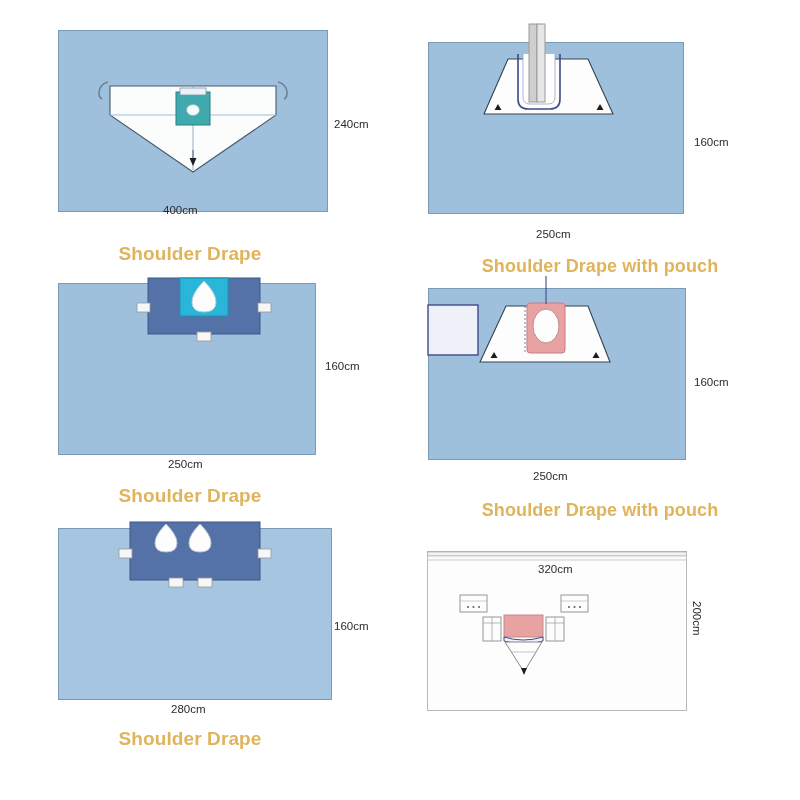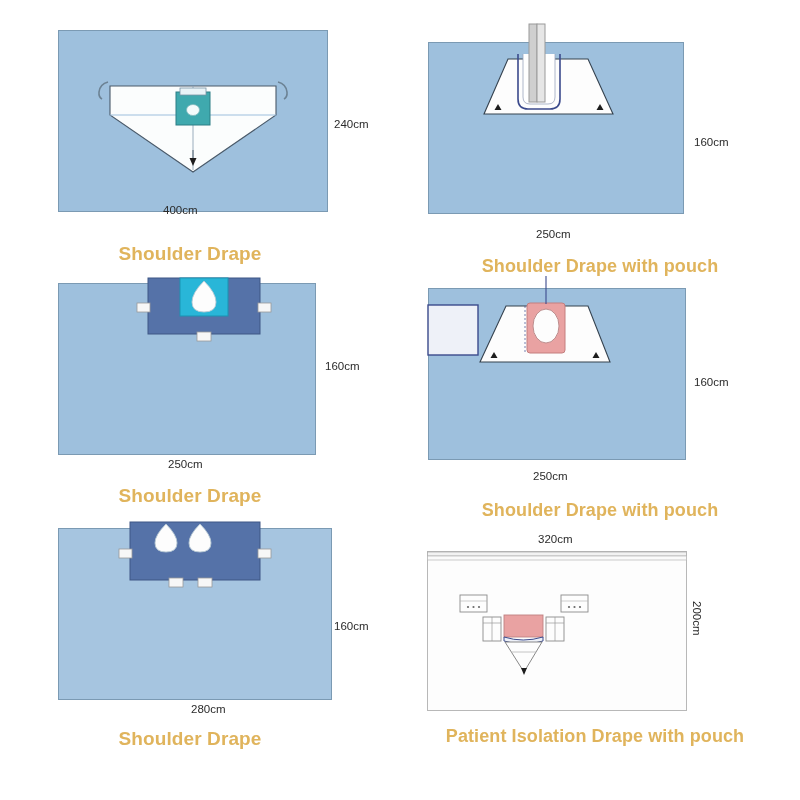--- a/index.html
+++ b/index.html
@@ -154,21 +154,21 @@
       <path d="M108,-4 q-11,11 -11,19 q0,9 11,9 q11,0 11,-9 q0,-8 -11,-19 z" fill="#fdfdfd" stroke="#b9c9d4" stroke-width="0.9"></path>
       <path d="M142,-4 q-11,11 -11,19 q0,9 11,9 q11,0 11,-9 q0,-8 -11,-19 z" fill="#fdfdfd" stroke="#b9c9d4" stroke-width="0.9"></path>
 
       <rect x="61" y="21" width="13" height="9" fill="#f7f7f7" stroke="#9a9a9a" stroke-width="0.8"></rect>
       <rect x="200" y="21" width="13" height="9" fill="#f7f7f7" stroke="#9a9a9a" stroke-width="0.8"></rect>
       <rect x="111" y="50" width="14" height="9" fill="#f7f7f7" stroke="#9a9a9a" stroke-width="0.8"></rect>
       <rect x="140" y="50" width="14" height="9" fill="#f7f7f7" stroke="#9a9a9a" stroke-width="0.8"></rect>
     </svg>
   </div>
   <div class="dim-label" style="left:334px; top:620px;">160cm</div>
-  <div class="dim-label" style="left:171px; top:703px;margin-left:20px;">280cm</div>
+  <div class="dim-label" style="left:171px; top:703px;">280cm</div>
   <div class="product-title" style="left:0px; top:728px; width:380px; font-size:19px;">Shoulder Drape</div>
 
   <div class="product-cell" style="left:427px; top:551px; width:260px; height:160px;">
     <svg class="figure" viewBox="0 0 260 160" width="260" height="160">
       <rect x="0.5" y="0.5" width="259" height="159" fill="#fdfdfd" stroke="#b8b8b8" stroke-width="1"></rect>
 
       <rect x="0.5" y="1" width="259" height="4" fill="#f2f2f2" stroke="#a8a8a8" stroke-width="0.7"></rect>
       <rect x="0.5" y="5" width="259" height="4" fill="#fafafa" stroke="#b5b5b5" stroke-width="0.7"></rect>
 
       <g>
@@ -199,17 +199,16 @@
 
       <rect x="77" y="64" width="39" height="22" fill="#e9a2a2" stroke="#bf8080" stroke-width="0.9"></rect>
 
       <path d="M77,86 q19,6 39,0 l0,4 q-19,6 -39,0 z" fill="#eef1f8" stroke="#3b4a8c" stroke-width="1"></path>
 
       <polygon points="78,91 115,91 97,121" fill="#fdfdfd" stroke="#7a7a7a" stroke-width="0.9"></polygon>
       <line x1="84" y1="101" x2="109" y2="101" stroke="#b5b5b5" stroke-width="0.8"></line>
       <polygon points="97,124 94,117 100,117" fill="#1d1d1d"></polygon>
     </svg>
   </div>
-  <div class="dim-label" style="left:538px; top:533px;">320cm</div>
+  <div class="dim-label" style="left:538px; top:563px;">320cm</div>
   <div class="dim-label vertical" style="left:691px; top:601px;">200cm</div>
-  <div class="product-title" style="left:390px; top:726px; width:410px; font-size:18px;">Patient Isolation Drape with pouch</div>
 
 </div>
 
 </body></html>

